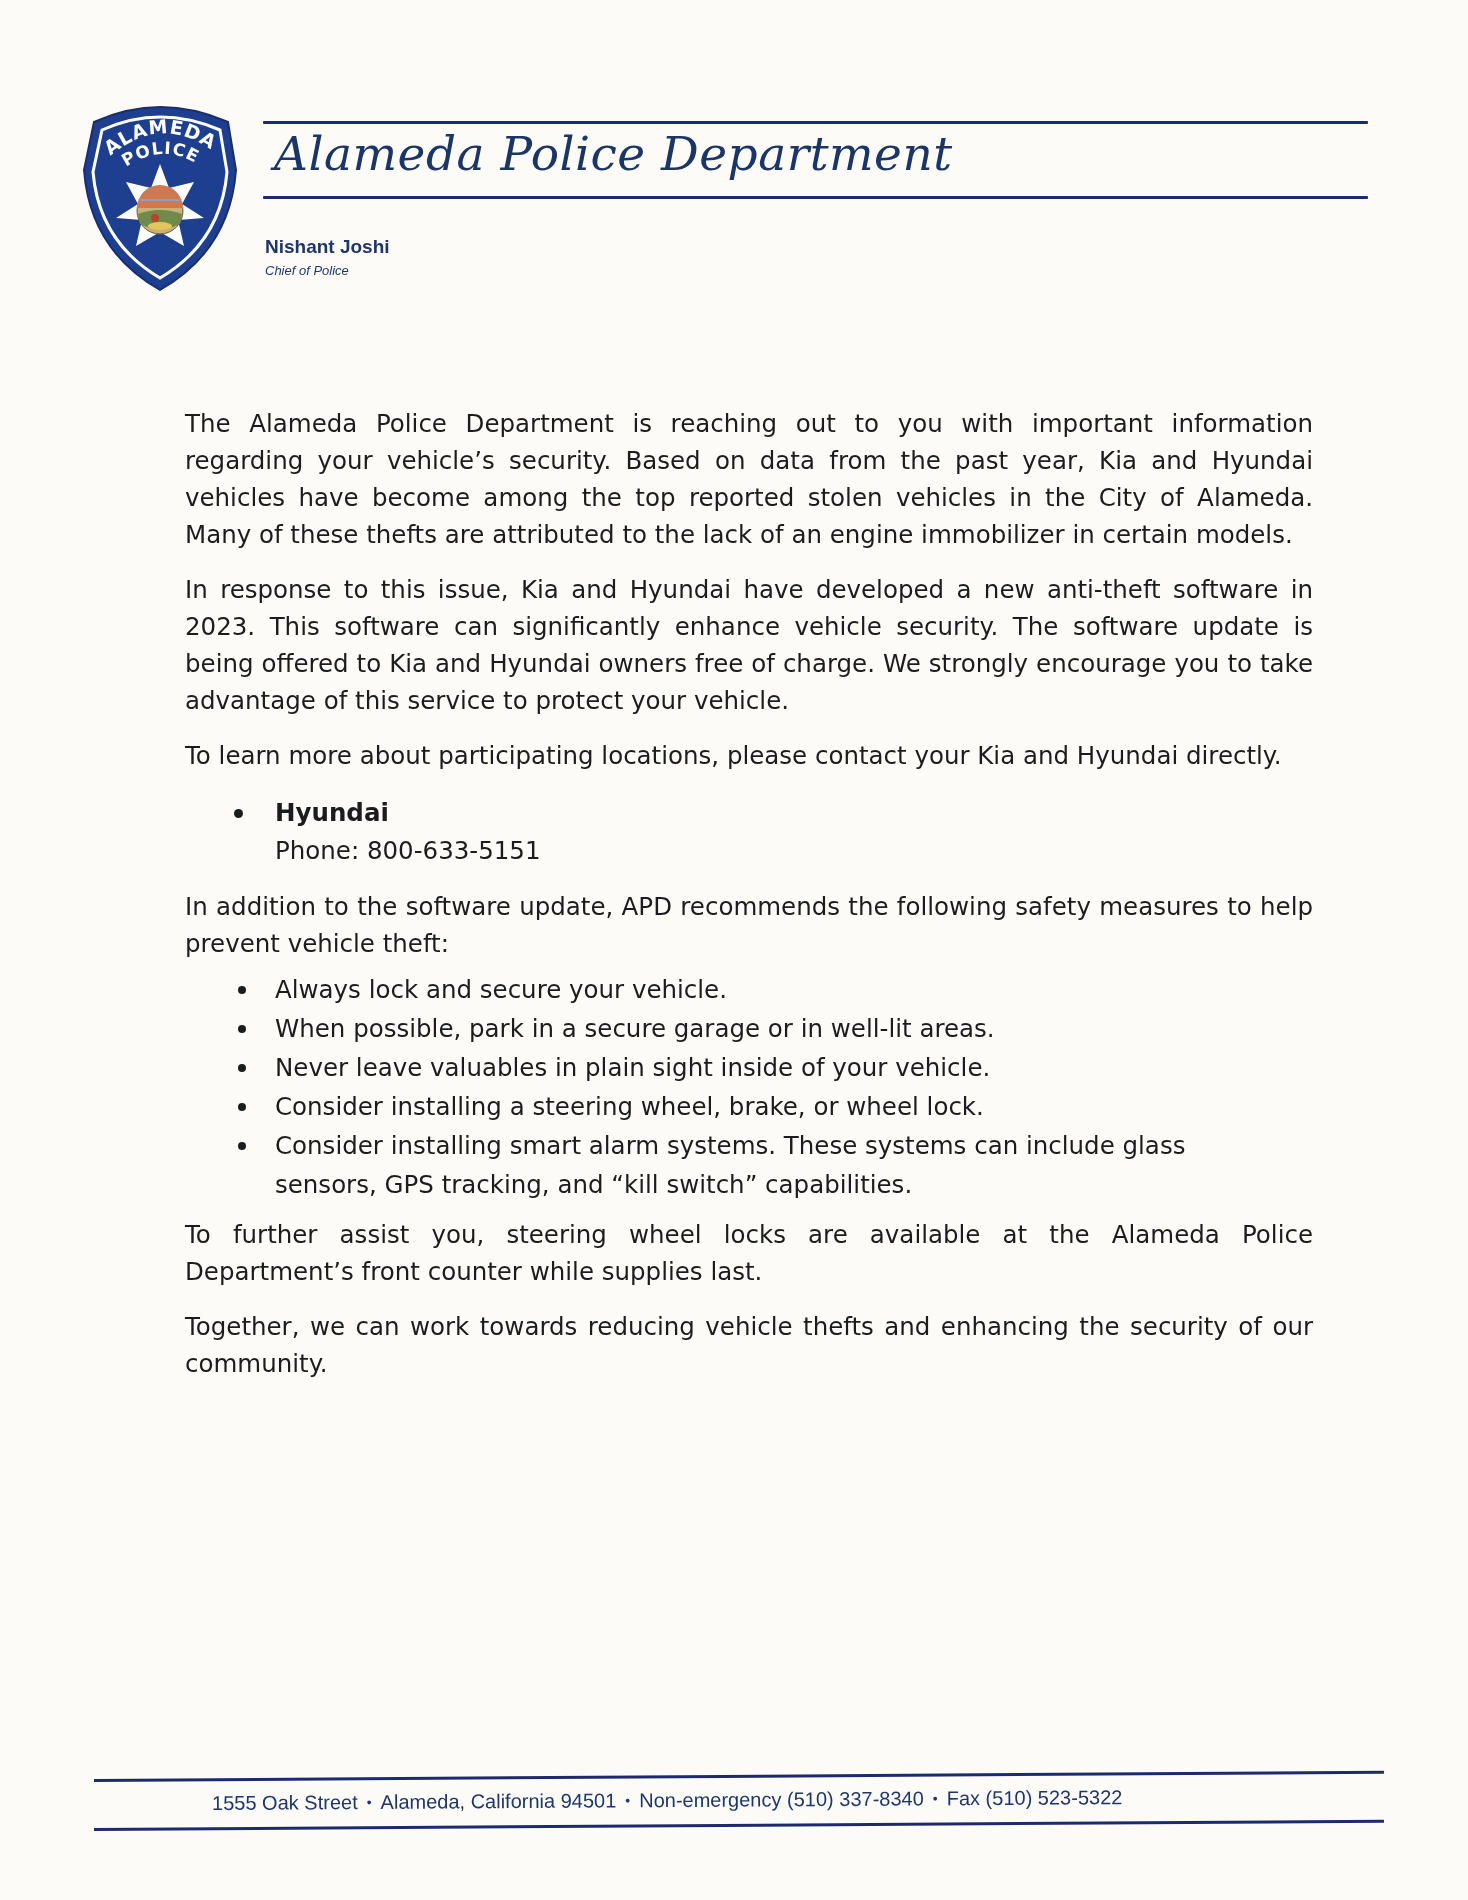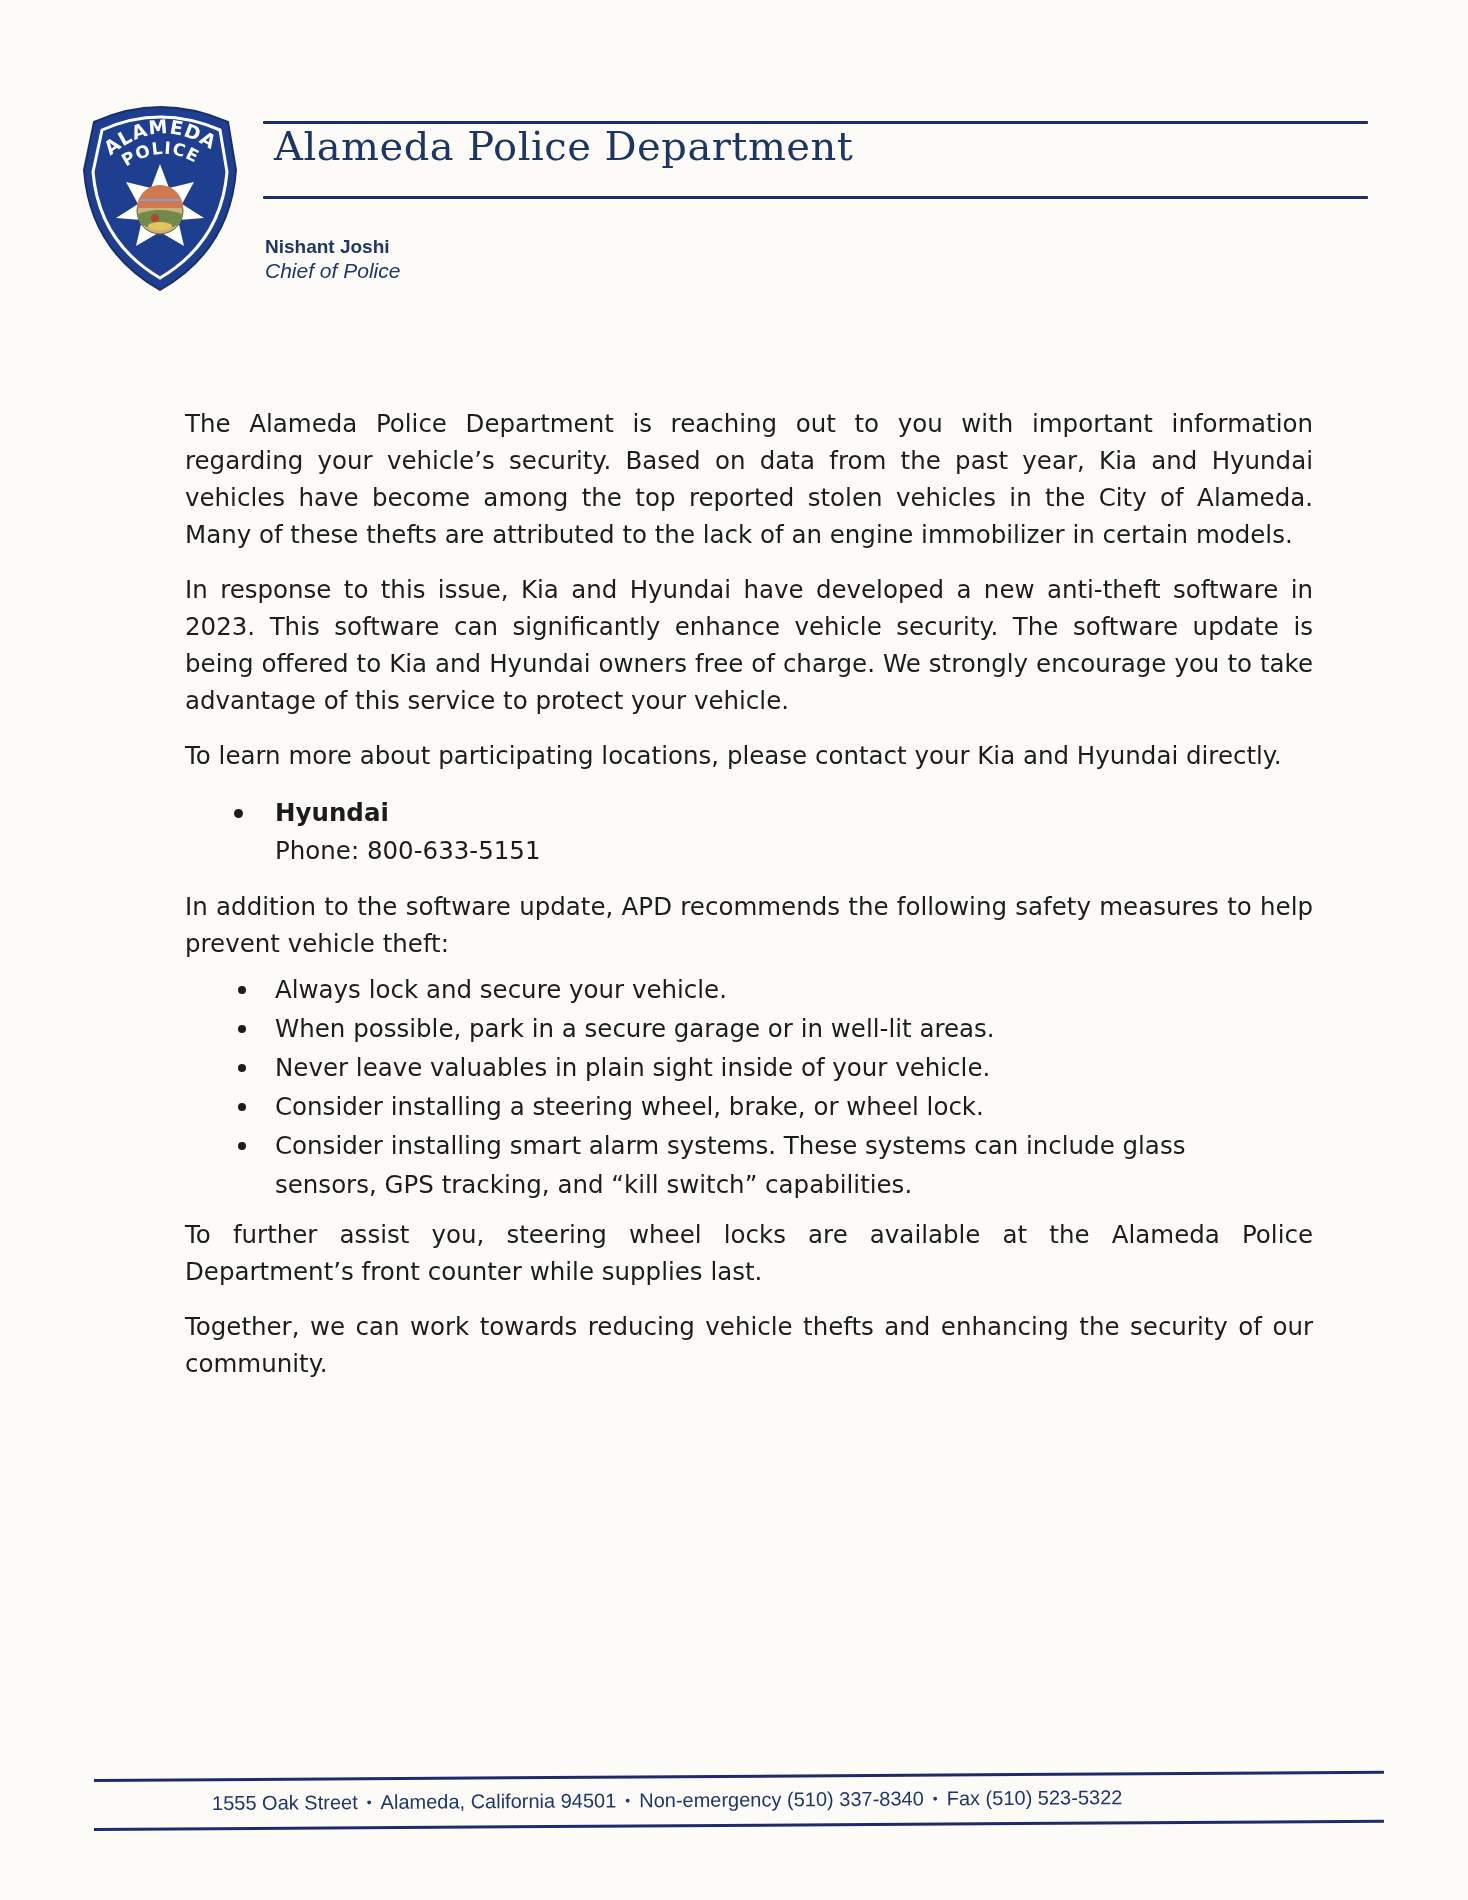--- a/index.html
+++ b/index.html
@@ -28,41 +28,42 @@
     position: absolute;
     height: 3px;
     background: #1e2a6e;
     border-radius: 1px;
   }
   .rule-top    { left: 263px; top: 121px; width: 1105px; }
   .rule-bottom { left: 263px; top: 196px; width: 1105px; }
 
   .dept-title {
     left: 274px;
-    top: 116px;
+    top: 124px;
     font-family: "DejaVu Serif", "Liberation Serif", serif;
-    font-size: 40px;
+    font-style: italic;
+    font-size: 47px;
     line-height: 60px;
     color: #1a3566;
     letter-spacing: 0.5px;
     white-space: nowrap;
   }
   .chief-name {
     left: 265px;
     top: 236px;
     font-size: 19px;
     font-weight: bold;
     color: #1f3768;
     line-height: 22px;
     text-align: right;
   }
   .chief-title {
     left: 265px;
     top: 261px;
-    font-size: 21px;
+    font-size: 13px;
     font-style: italic;
     color: #1f3768;
     line-height: 20px;
   }
 
   
   .letter-body {
     left: 185px;
     top: 393px;
     width: 1128px;

